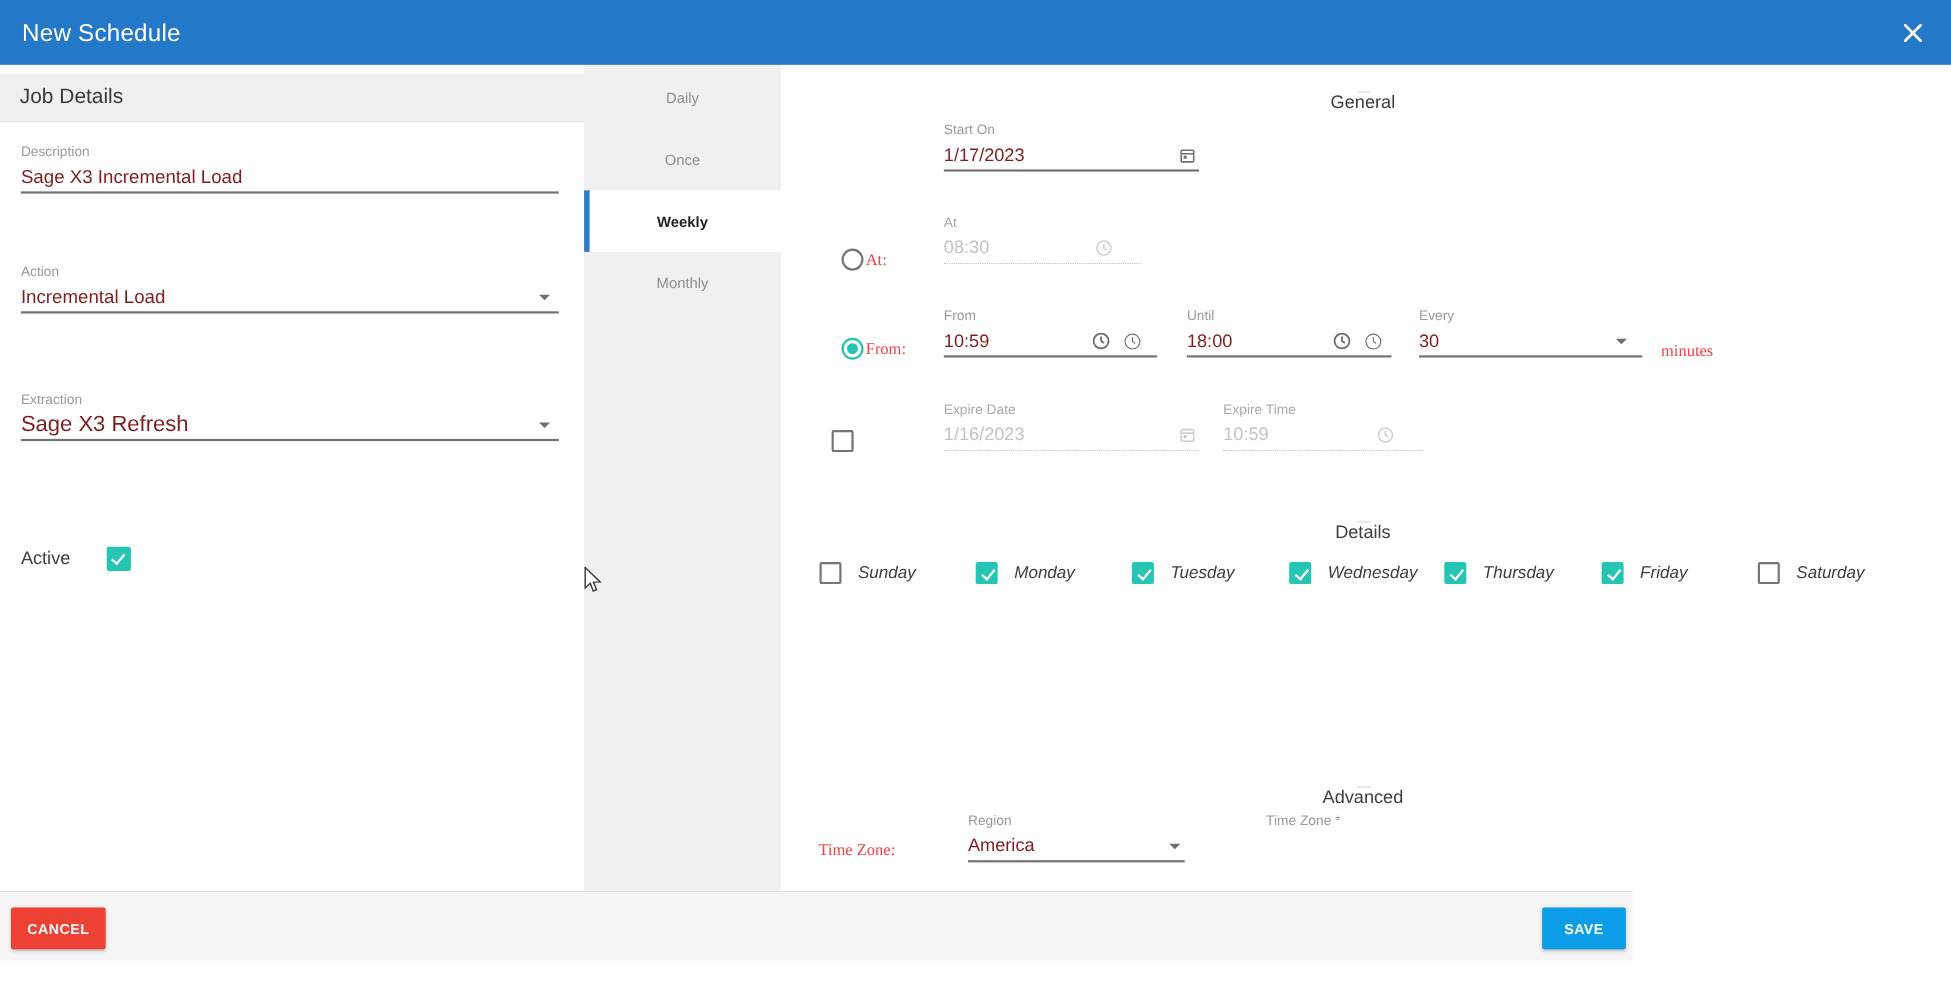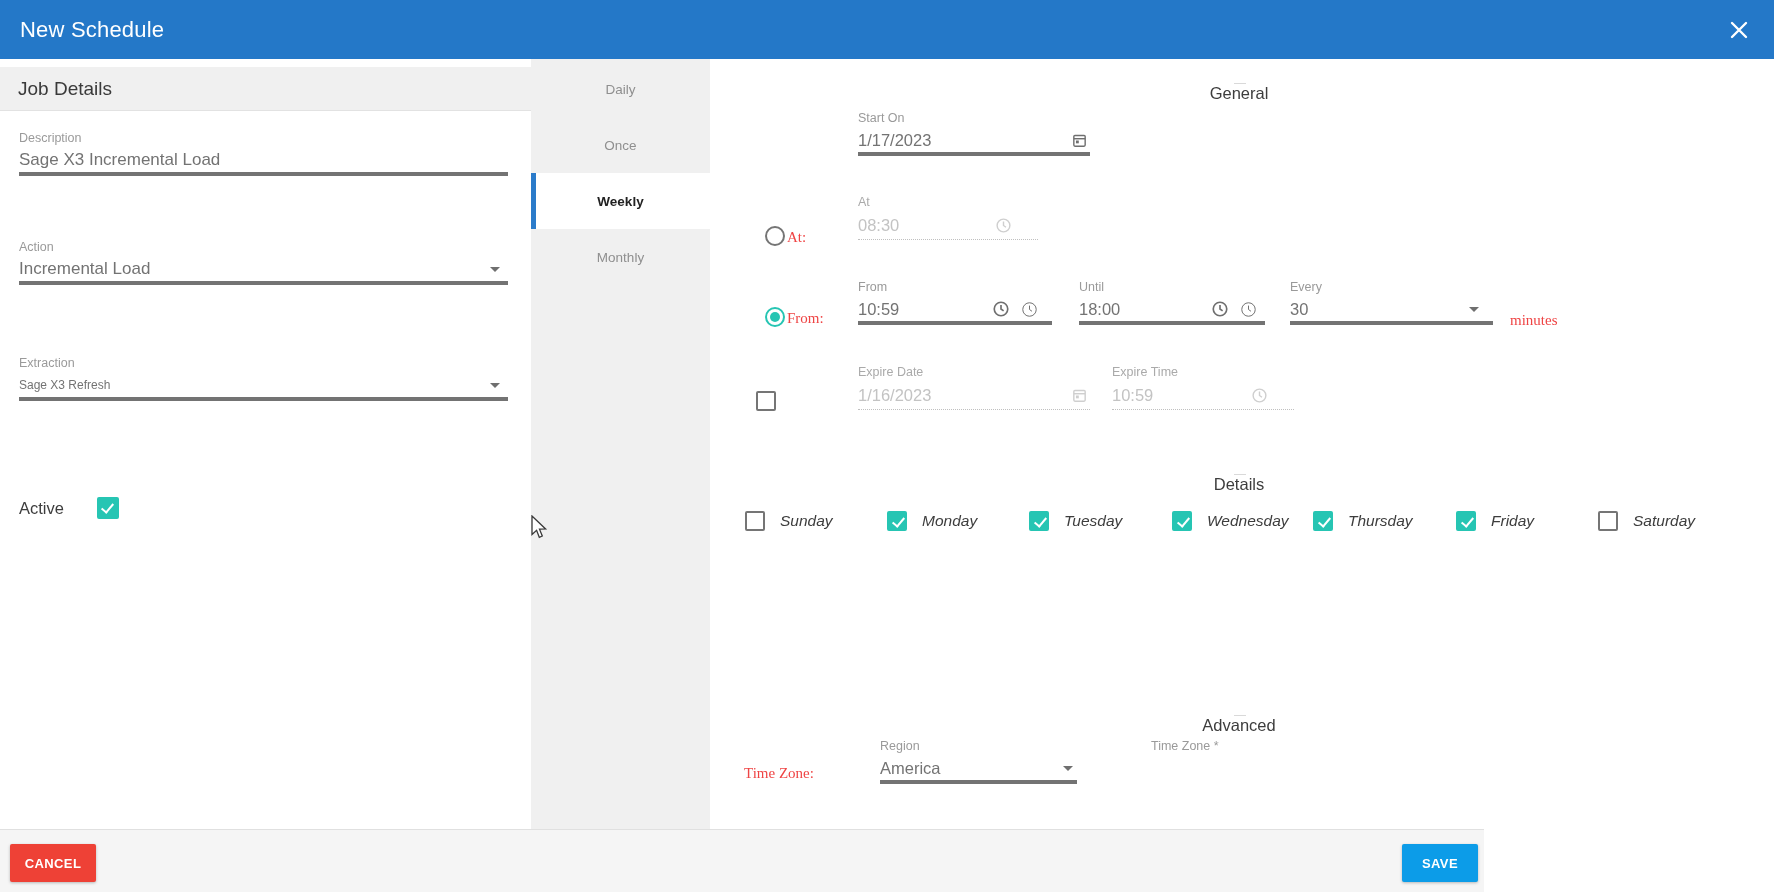--- a/index.html
+++ b/index.html
@@ -16,21 +16,21 @@
     align-items:center; justify-content:center; cursor:pointer; }
   
   .left-panel { position:absolute; top:59px; left:0; width:531px; height:770px; background:#fff; }
   .panel-header { position:absolute; top:8px; left:0; right:0; height:44px; background:#f0f0f0;
     border-bottom:1px solid #e2e2e2; display:flex; align-items:center; padding-left:18px;
     font-size:19px; color:#3a3a3a; }
   
   .field { position:absolute; }
   .flabel { font-size:12.5px; color:#9a9a9a; height:14px; }
   .fvalue { margin-top:10px; display:flex; align-items:center; height:21px;
-    padding-bottom:7px; border-bottom:4px solid #737373; font-size:16.5px; color:#737373; }
+    padding-bottom:7px; border-bottom:2px solid #737373; font-size:16.5px; color:#7f1d1d; }
   .fvalue .sp { flex:1; }
   .field.disabled .flabel { color:#aaa; }
   .field.disabled .fvalue { color:#c3c3c3; border-bottom:1px dotted #c0c0c0; }
   .ic { display:inline-flex; align-items:center; }
   .ic-gray { color:#6f6f6f; }
   .ic-light { color:#cfcfcf; }
   .caret { display:inline-block; width:0; height:0; border-left:5px solid transparent;
     border-right:5px solid transparent; border-top:5.5px solid #6f6f6f; }
   
   .tabs { position:absolute; top:59px; left:531px; width:179px; height:770px;
@@ -54,21 +54,21 @@
     height:10px; border-radius:50%; background:#26c5b3; }
   .cbx { position:relative; display:inline-block; width:20px; height:20px;
     border:2px solid #757575; border-radius:2px; background:#fff; cursor:pointer; flex:none; }
   .cbx.checked { border-color:#26c5b3; background:#26c5b3; }
   .cbx.checked::after { content:""; position:absolute; left:5.5px; top:1.5px; width:5px;
     height:10px; border:solid #fff; border-width:0 2.2px 2.2px 0; transform:rotate(40deg); }
   .cbx-abs { position:absolute; }
   .day { position:absolute; display:flex; align-items:center; cursor:pointer; }
   .day .day-label { margin-left:15px; font-size:15.5px; color:#3d3d3d;font-style:italic; }
   
-  .footer { position:absolute; left:0; top:829px; width:1484px; height:63px;
+  .footer { position:absolute; left:0; top:810px; width:1484px; height:63px;
     background:#f5f5f5; border-top:1px solid #e0e0e0; }
   .btn { position:absolute; top:14px; height:38px; border:none; border-radius:2px;
     color:#fff; font-size:13px; font-weight:bold; font-family:inherit; letter-spacing:.4px;
     cursor:pointer; box-shadow:0 1px 3px rgba(0,0,0,.25); }
   .btn-cancel { left:10px; width:86px; background:#ee4136; }
   .btn-save { right:6px; width:76px; background:#0c9ce8; }
   
   .cursor { position:absolute; left:530px; top:515px; pointer-events:none; }
 </style>
 </head>
@@ -102,21 +102,21 @@
     <div class="flabel">Action</div>
     <div class="fvalue" style="font-size:17px">
       <span>Incremental Load</span>
       <span class="sp"></span>
       <span class="caret" style="margin-right:8px"></span>
     </div>
   </div>
 
   <div class="field" style="left:19px; top:297px; width:489px">
     <div class="flabel">Extraction</div>
-    <div class="fvalue" style="font-size:12px">
+    <div class="fvalue" style="font-size:20px">
       <span>Sage X3 Refresh</span>
       <span class="sp"></span>
       <span class="caret" style="margin-right:8px"></span>
     </div>
   </div>
 
   <div style="position:absolute; left:19px; top:438px; display:flex; align-items:center;">
     <span style="font-size:16.5px; color:#3d3d3d">Active</span>
     <span class="cbx checked" style="margin-left:33px; width:22px; height:22px"></span>
   </div>

